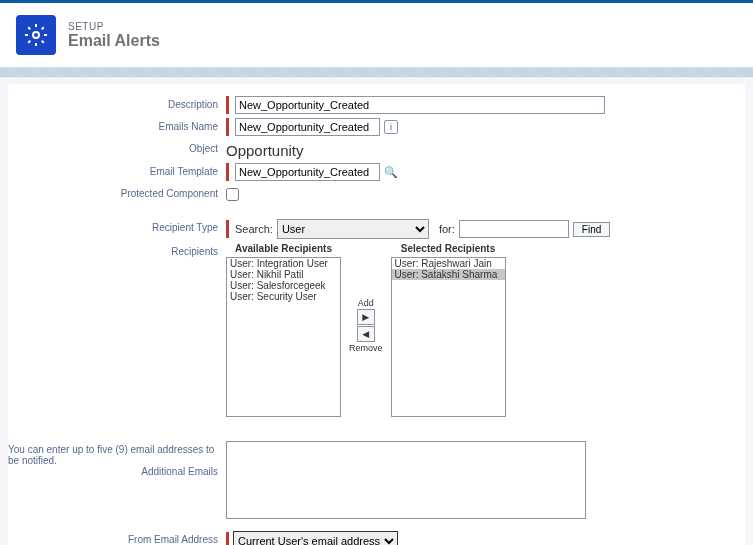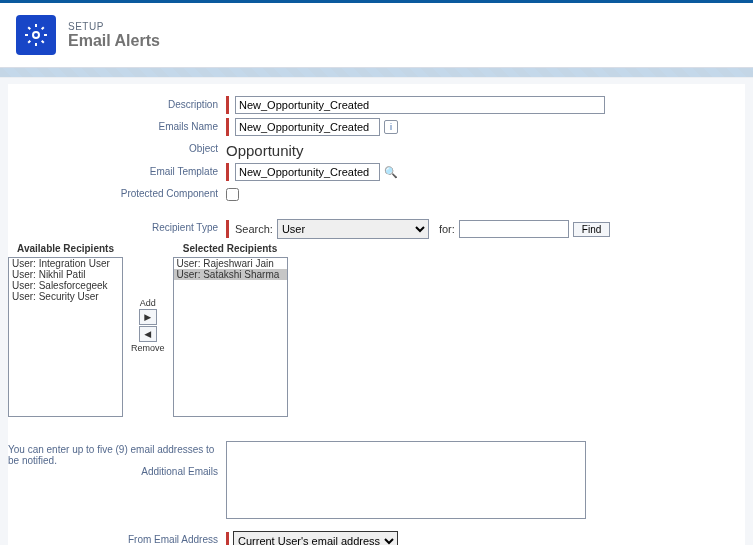--- a/index.html
+++ b/index.html
@@ -275,20 +275,21 @@
       <select>
         <option>User</option>
       </select>
       <span style="margin-left:6px">for:</span>
       <input type="text" class="for-input" value="" style="">
       <button class="find-btn">Find</button>
     </div>
   </div>
 
   <div class="form-row" style="align-items:flex-start">
+    <div class="label-cell">Recipients</div>
     <div class="field-cell">
       <div class="recips-area">
         <div class="picklist-col">
           <div class="picklist-label">Available Recipients</div>
           <div class="multiselect" id="available-list">
               <div class="opt">User: Integration User</div>
               <div class="opt">User: Nikhil Patil</div>
               <div class="opt">User: Salesforcegeek</div>
               <div class="opt">User: Security User</div>
             </div>

